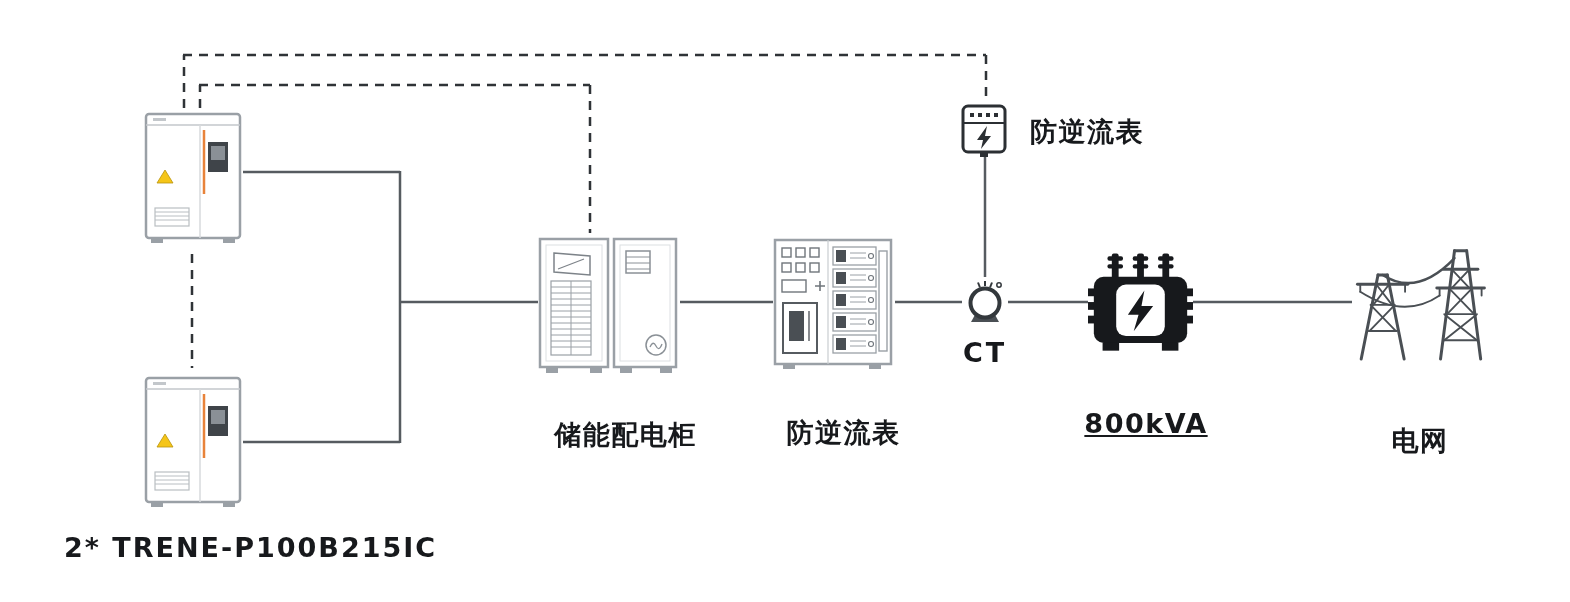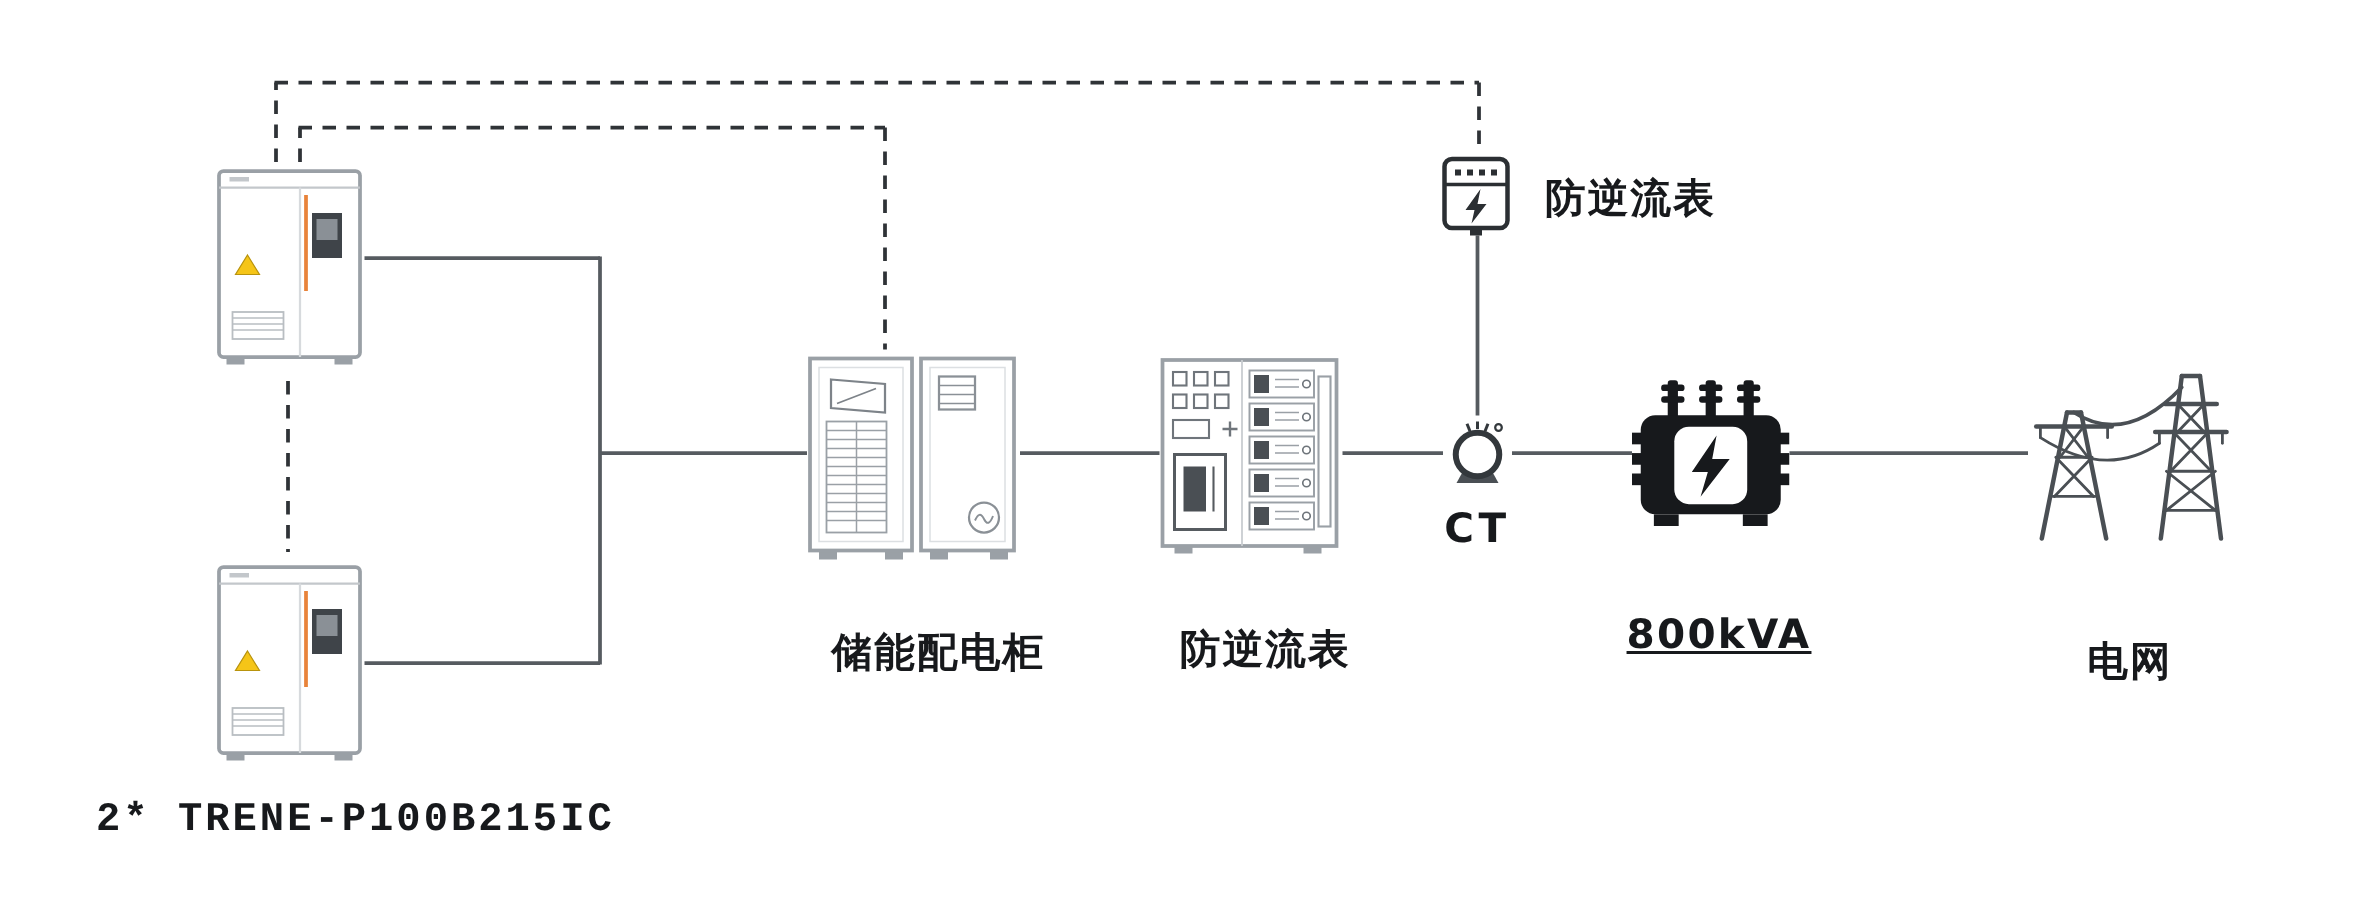--- a/index.html
+++ b/index.html
@@ -237,21 +237,21 @@
           <line x1="22" y1="80" x2="49" y2="108"></line>
           <line x1="48" y1="80" x2="21" y2="108"></line>
           <line x1="20" y1="108" x2="50" y2="108"></line>
         </g>
         <path d="M35 48 Q 72 72 112 30" stroke-width="2.6"></path>
         <path d="M11 66 Q 58 96 96 70" stroke-width="2"></path>
       </g>
     </svg>
   </div>
 
-  <div class="label" style="left:64px; top:532px; letter-spacing:2px;font-family:Liberation Mono, monospace;">2* TRENE-P100B215IC</div>
+  <div class="label" style="left:64px; top:532px; letter-spacing:2px;">2* TRENE-P100B215IC</div>
 
   <div class="label center" style="left:513px; top:417px; width:225px;">储能配电柜</div>
 
   <div class="label center" style="left:731px; top:415px; width:225px;">防逆流表</div>
 
   <div class="label center" style="left:945px; top:337px; width:80px; letter-spacing:3px;text-align:center;">CT</div>
 
   <div class="label" style="left:1030px; top:114px;">防逆流表</div>
 
   <div class="label center" style="left:1046px; top:404px; width:200px; line-height:40px;text-decoration:underline;">

